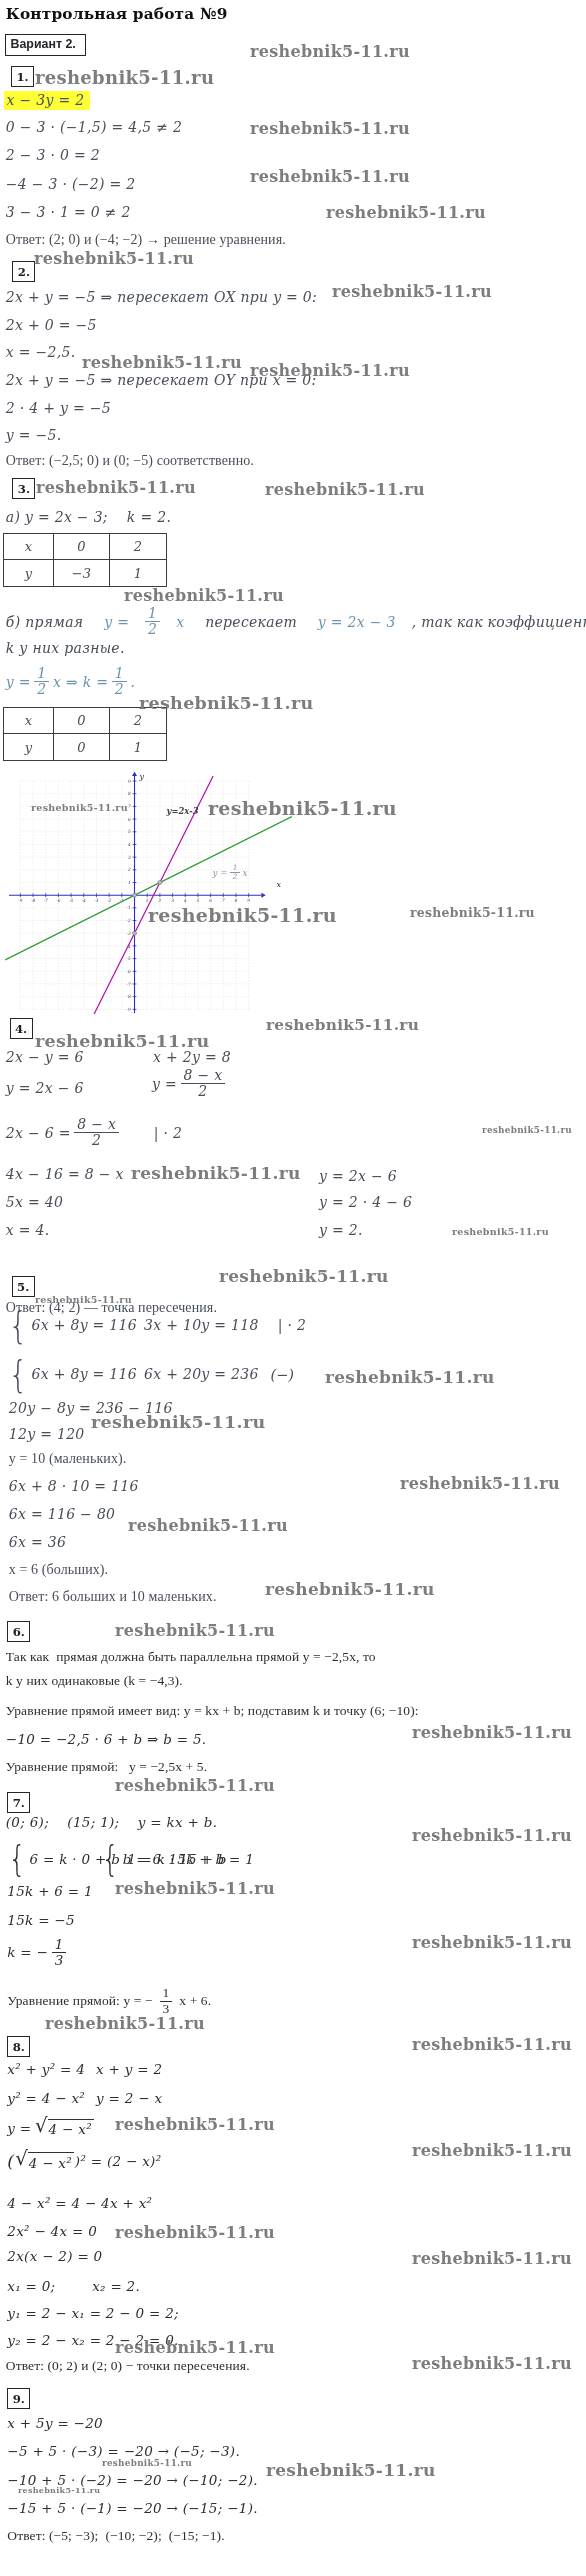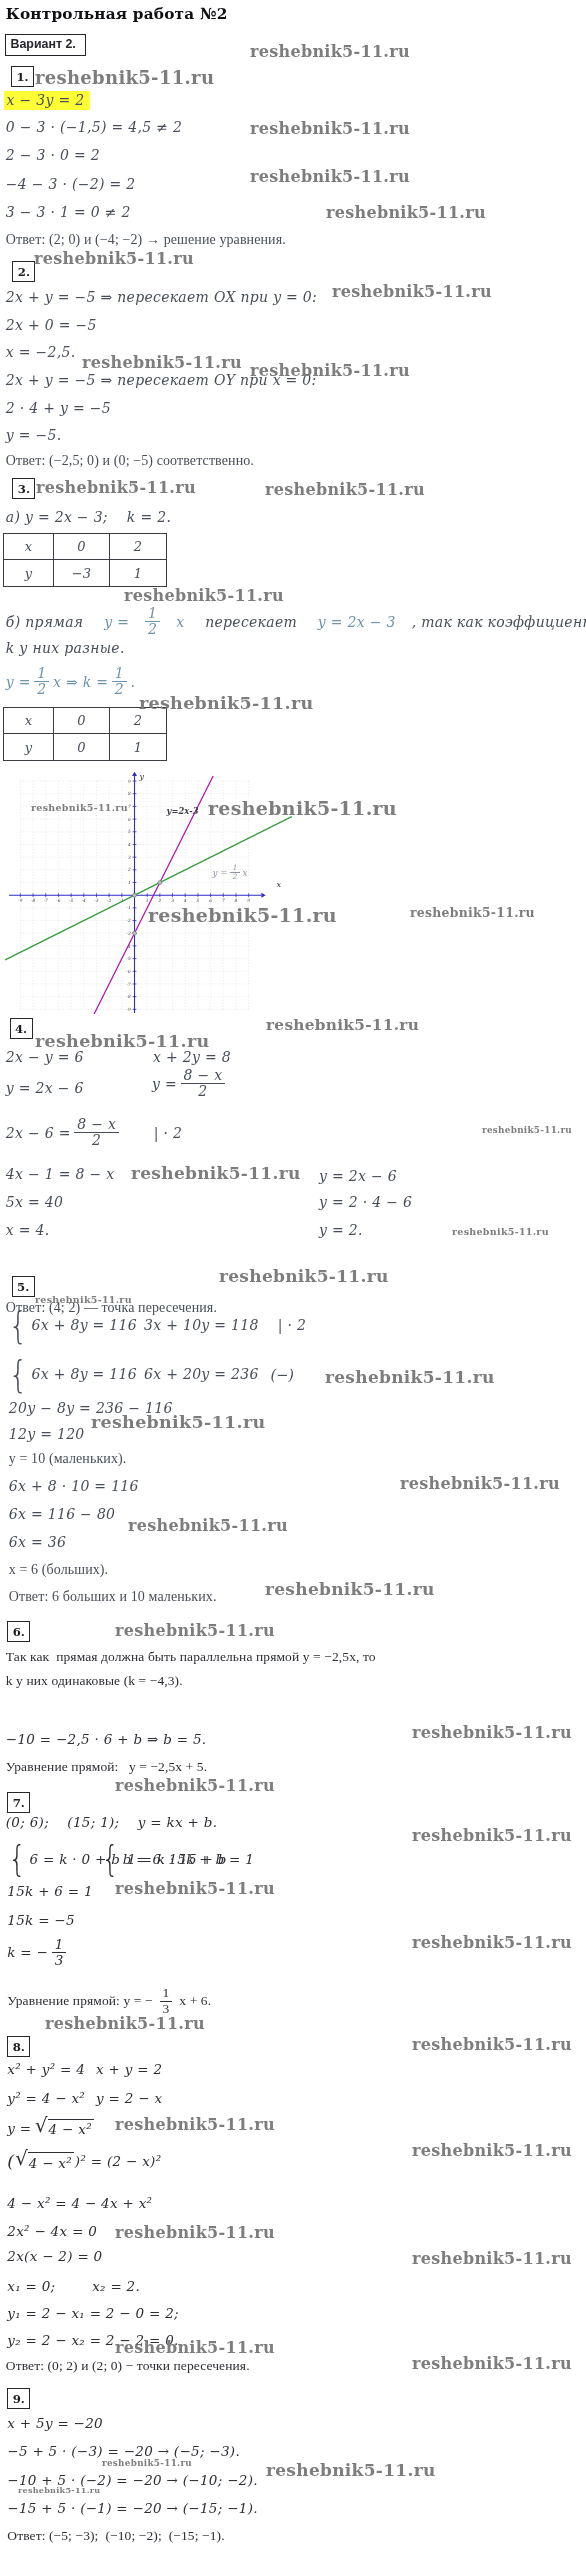--- a/index.html
+++ b/index.html
@@ -37,21 +37,21 @@
   .sq .rsym { font-size:19.7px; line-height:0.85; font-style:normal; }
   .sq .rexp { border-top:1.2px solid currentColor; padding:1.5px 2.2px 0 0.7px; margin-top:0.7px; }
   .graph { position:absolute; z-index:0; }
   .gl  { position:absolute; z-index:2; white-space:pre; }
 </style>
 </head>
 <body>
 
 <div class="page">
 
-  <div class="ln ttl" style="left:5.8px;top:5.1px">Контрольная работа №2</div>
+  <div class="ln ttl" style="left:5.8px;top:5.1px">Контрольная работа №9</div>
   <div class="vbox" style="left:5.1px;top:34px"><span>Вариант 2.</span></div>
 
   <div class="nbox" style="left:11px;top:66px">1.</div>
   <div class="ln e hl" style="left:3.6px;top:91px">x − 3y = 2</div>
   <div class="ln e" style="left:5.8px;top:119px">0 − 3 · (−1,5) = 4,5 ≠ 2</div>
   <div class="ln e" style="left:5.8px;top:147px">2 − 3 · 0 = 2</div>
   <div class="ln e" style="left:5.8px;top:176px">−4 − 3 · (−2) = 2</div>
   <div class="ln e" style="left:5.8px;top:204px">3 − 3 · 1 = 0 ≠ 2</div>
   <div class="ln cy" style="left:5.8px;top:232px">Ответ: (2; 0) и (−4; −2) → решение уравнения.</div>
 
@@ -233,21 +233,21 @@
   <div class="nbox" style="left:9.5px;top:1018px">4.</div>
   <div class="ln e" style="left:5.8px;top:1049px">2x − y = 6</div>
   <div class="ln e" style="left:153px;top:1049px">x + 2y = 8</div>
   <div class="ln e" style="left:5.8px;top:1080px">y = 2x − 6</div>
   <div class="ln e fl" style="left:152px;top:1068px">
     <span>y =</span><span class="frac"><span>8 − x</span><span>2</span></span>
   </div>
   <div class="ln e fl" style="left:5.8px;top:1117px">
     <span>2x − 6 =</span><span class="frac"><span>8 − x</span><span>2</span></span><span style="margin-left:31px">| · 2</span>
   </div>
-  <div class="ln e" style="left:5.8px;top:1166px">4x − 1 = 8 − x</div>
+  <div class="ln e" style="left:5.8px;top:1166px">4x − 16 = 8 − x</div>
   <div class="ln e" style="left:319px;top:1168px">y = 2x − 6</div>
   <div class="ln e" style="left:5.8px;top:1194px">5x = 40</div>
   <div class="ln e" style="left:319px;top:1194px">y = 2 · 4 − 6</div>
   <div class="ln e" style="left:5.8px;top:1222px">x = 4.</div>
   <div class="ln e" style="left:319px;top:1222px">y = 2.</div>
   <div class="ln cy" style="left:5.8px;top:1300px">Ответ: (4; 2) — точка пересечения.</div>
 
   <div class="nbox" style="left:11.7px;top:1276px">5.</div>
   <div class="sys" style="left:5.8px;top:1303px">
     <span class="br">{</span>
@@ -269,20 +269,21 @@
   <div class="ln cy" style="left:8.8px;top:1451px">y = 10 (маленьких).</div>
   <div class="ln e" style="left:8.8px;top:1478px">6x + 8 · 10 = 116</div>
   <div class="ln e" style="left:8.8px;top:1506px">6x = 116 − 80</div>
   <div class="ln e" style="left:8.8px;top:1534px">6x = 36</div>
   <div class="ln cy" style="left:8.8px;top:1562px">x = 6 (больших).</div>
   <div class="ln cy" style="left:8.8px;top:1589px">Ответ: 6 больших и 10 маленьких.</div>
 
   <div class="nbox" style="left:7.3px;top:1621px">6.</div>
   <div class="ln cy d" style="left:5.8px;top:1649px">Так как  прямая должна быть параллельна прямой y = −2,5x, то</div>
   <div class="ln cy d" style="left:5.8px;top:1673px">k у них одинаковые (k = −4,3).</div>
+  <div class="ln cy d" style="left:5.8px;top:1703px">Уравнение прямой имеет вид: y = kx + b; подставим k и точку (6; −10):</div>
   <div class="ln e d" style="left:5.8px;top:1731px">−10 = −2,5 · 6 + b ⇒ b = 5.</div>
   <div class="ln cy d" style="left:5.8px;top:1759px">Уравнение прямой:   y = −2,5x + 5.</div>
 
   <div class="nbox" style="left:7.3px;top:1792px">7.</div>
   <div class="ln e d" style="left:5.8px;top:1814px">(0; 6);    (15; 1);    y = kx + b.</div>
   <div class="sys d" style="left:5.8px;top:1839px">
     <span class="br">{</span>
     <span class="rows">
         <span>6 = k · 0 + b</span>
         <span>1 = k · 15 + b</span>

